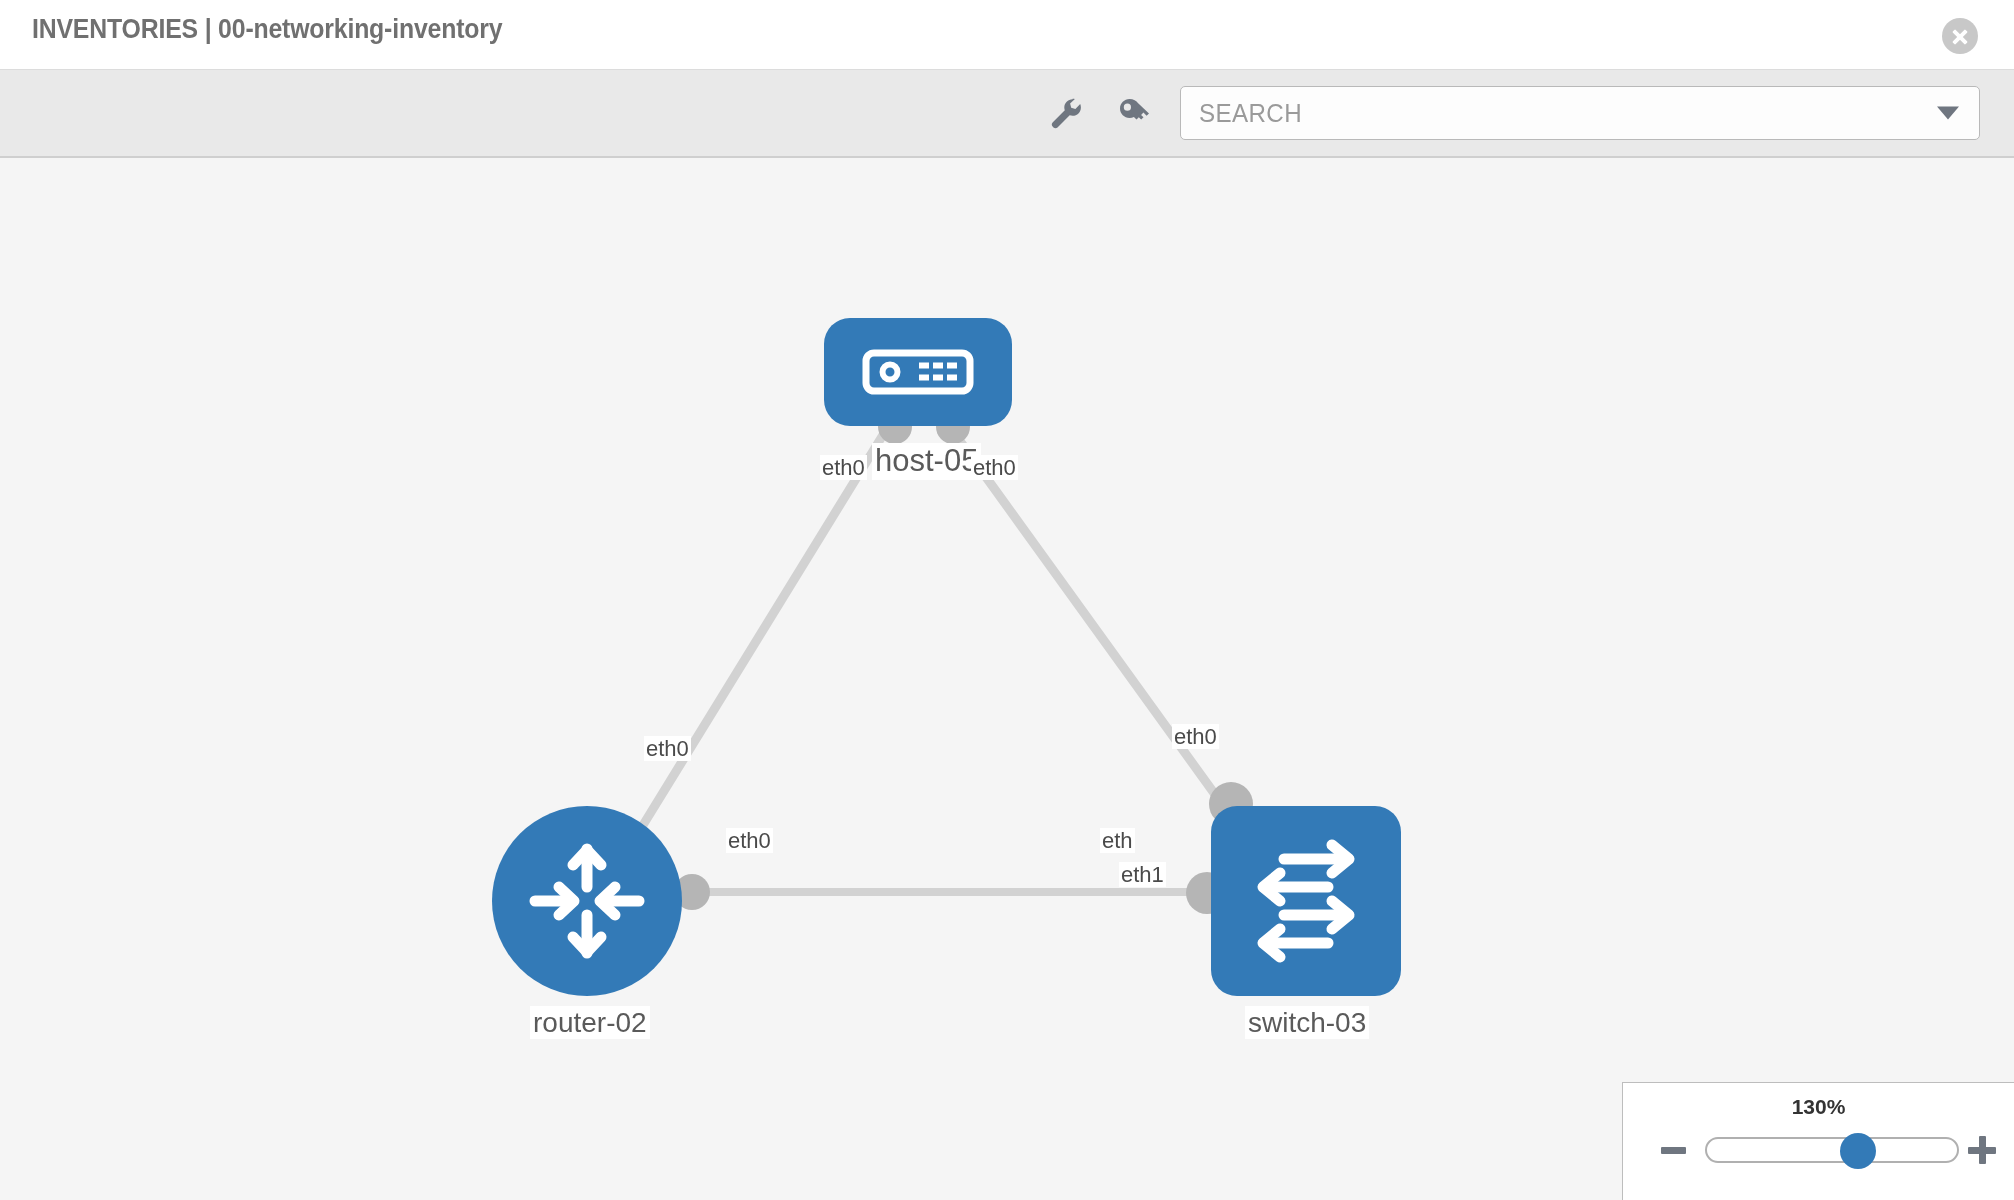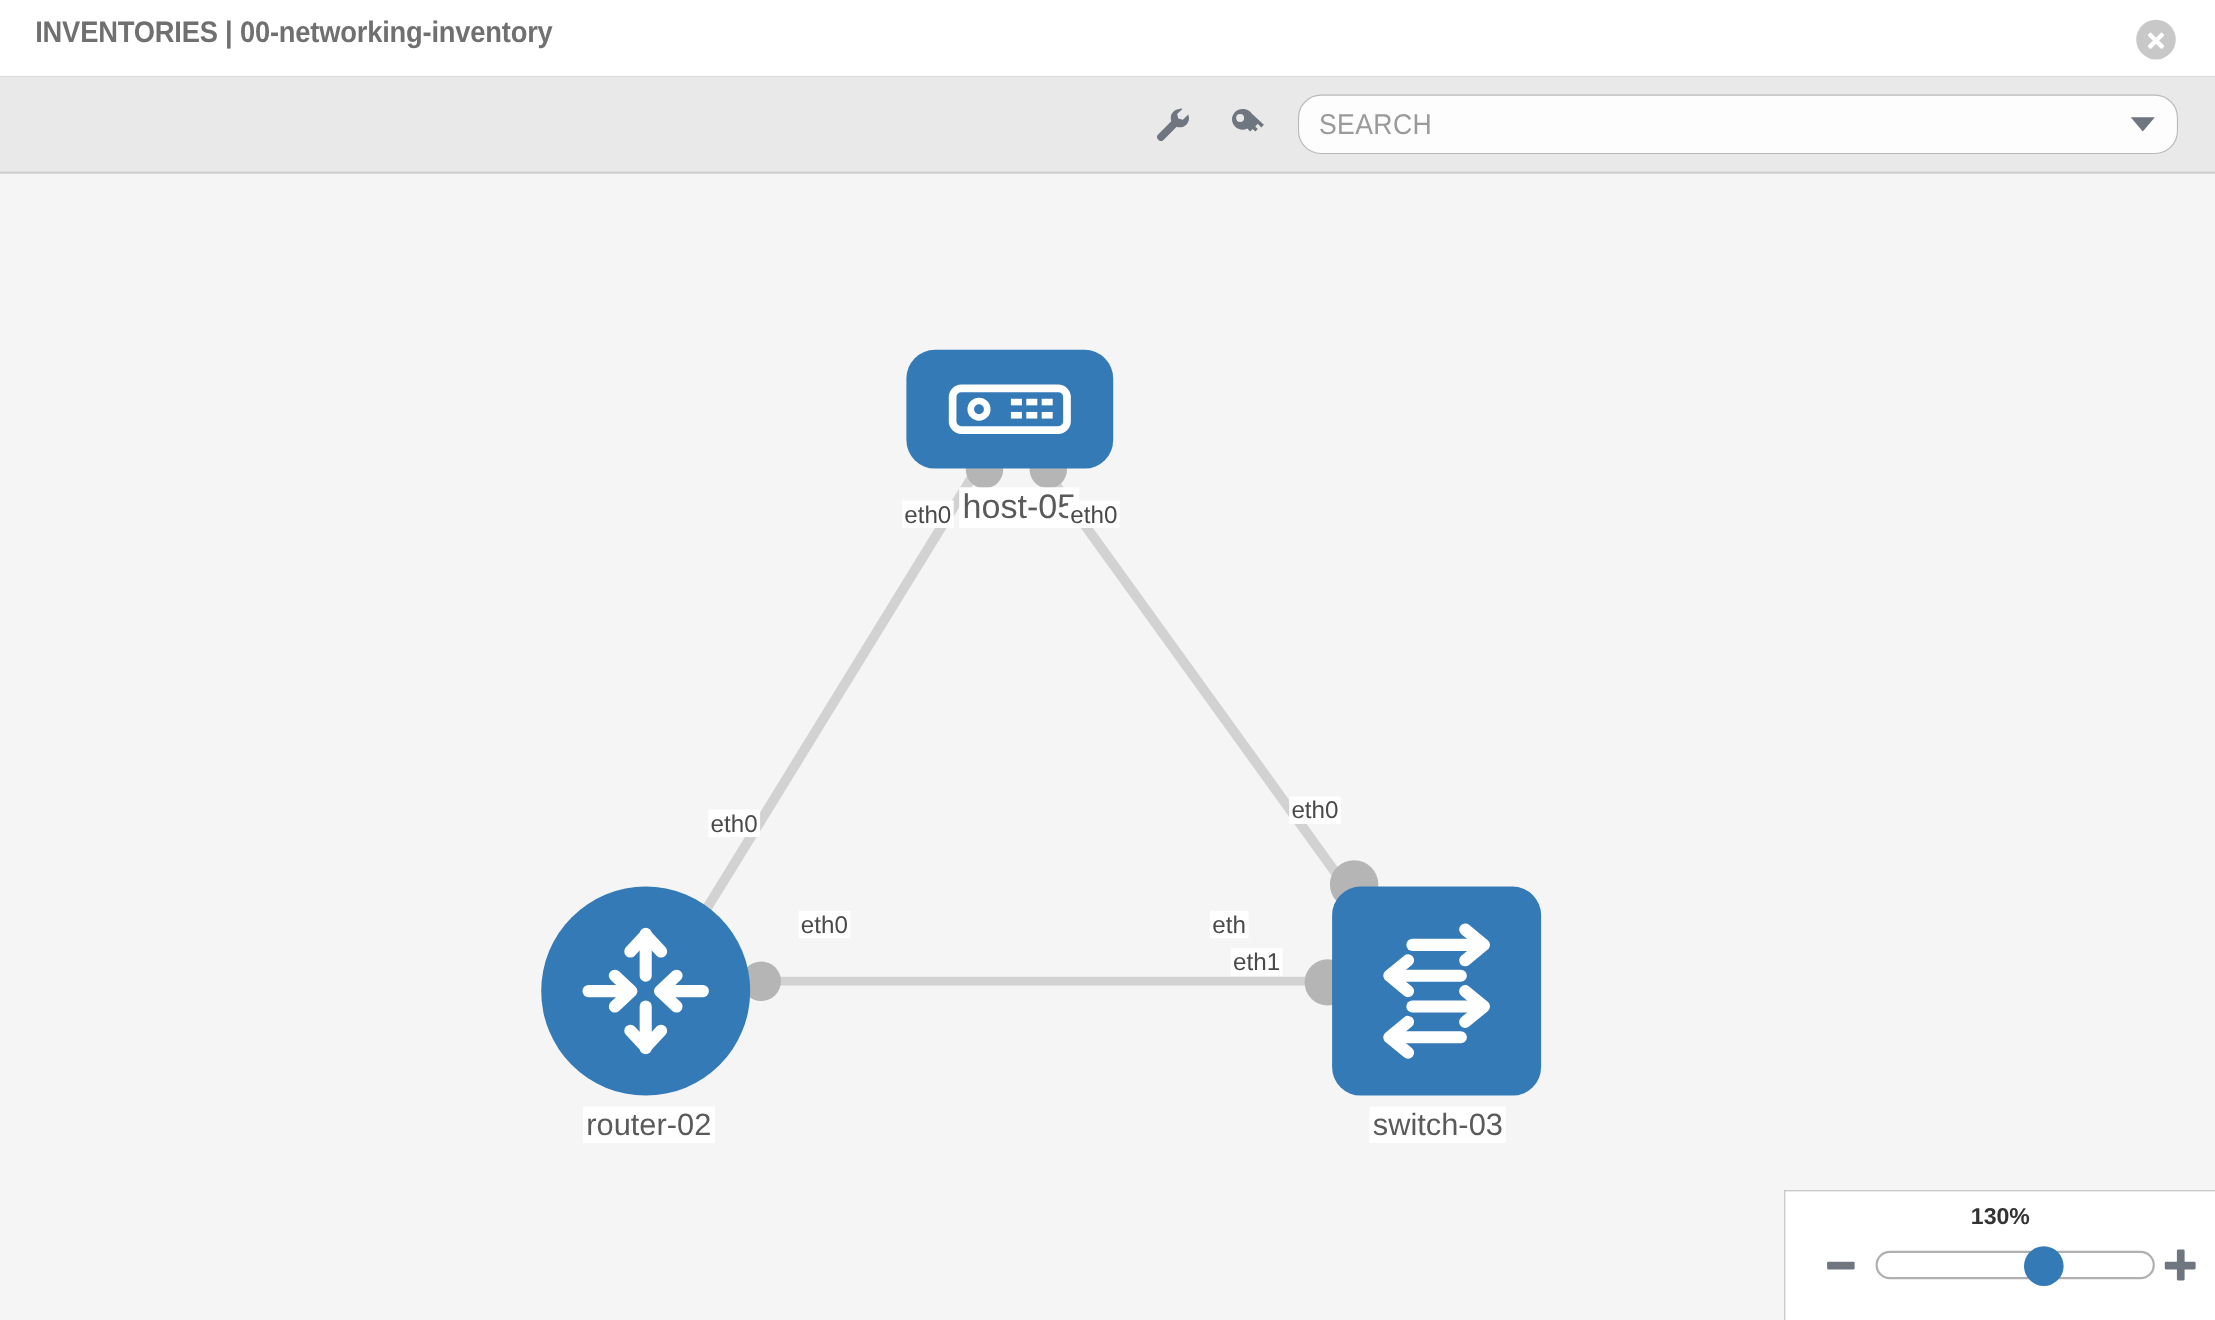--- a/index.html
+++ b/index.html
@@ -43,21 +43,21 @@
     background: #e9e9e9;
     border-bottom: 2px solid #cfcfcf;
   }
   .sel {
     position: absolute; top: 16px; height: 54px;
     background: #fdfdfd;
     border: 1px solid #b9b9b9;
     border-radius: 5px;
   }
   .sel-actions { left: 34px; width: 800px; }
-  .sel-search  { left: 1180px; width: 800px; border-radius: 21px; }
+  .sel-search  { left: 1180px; width: 800px; }
   .sel-label {
     position: absolute; left: 18px; top: 50%; transform: translateY(-50%) scaleX(0.93);
     transform-origin: left center;
     font-size: 26px; color: #9a9a9a; letter-spacing: 0.4px;
     font-family: "Liberation Sans Narrow", "Liberation Sans", sans-serif;
     white-space: nowrap;
   }
   .sel-caret {
     position: absolute; right: 20px; top: 50%; transform: translateY(-50%);
     width: 0; height: 0;

